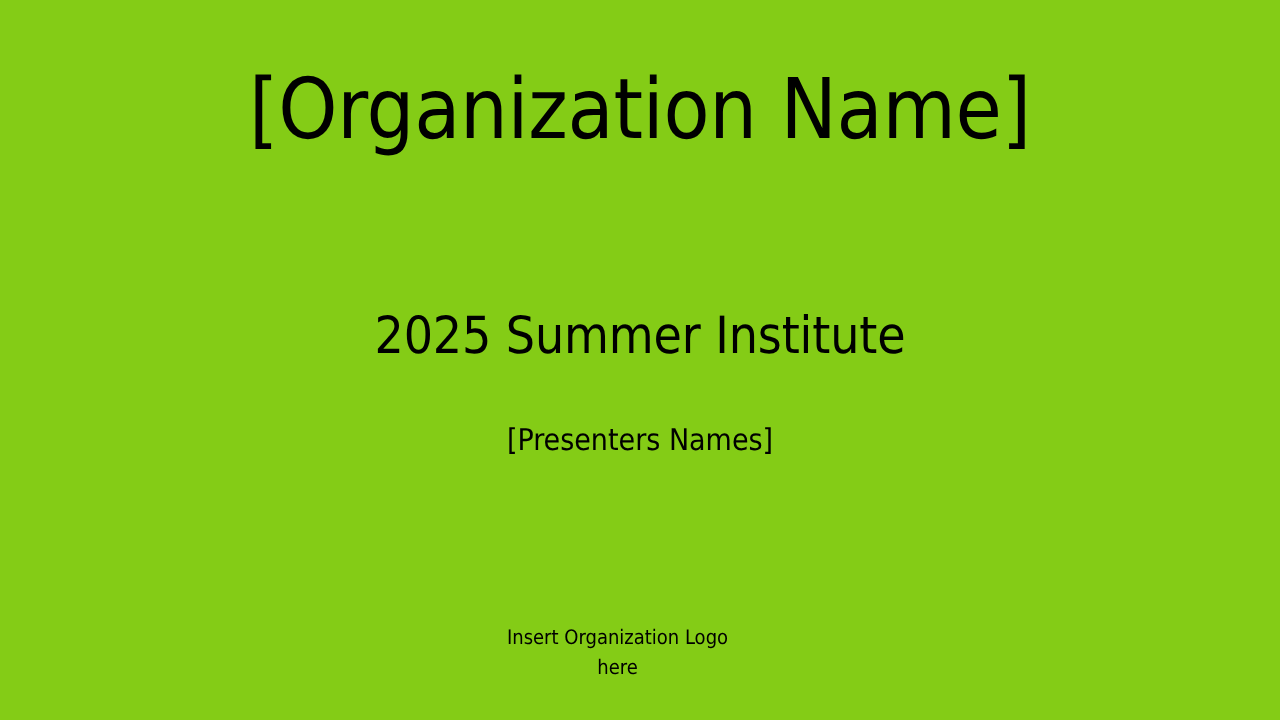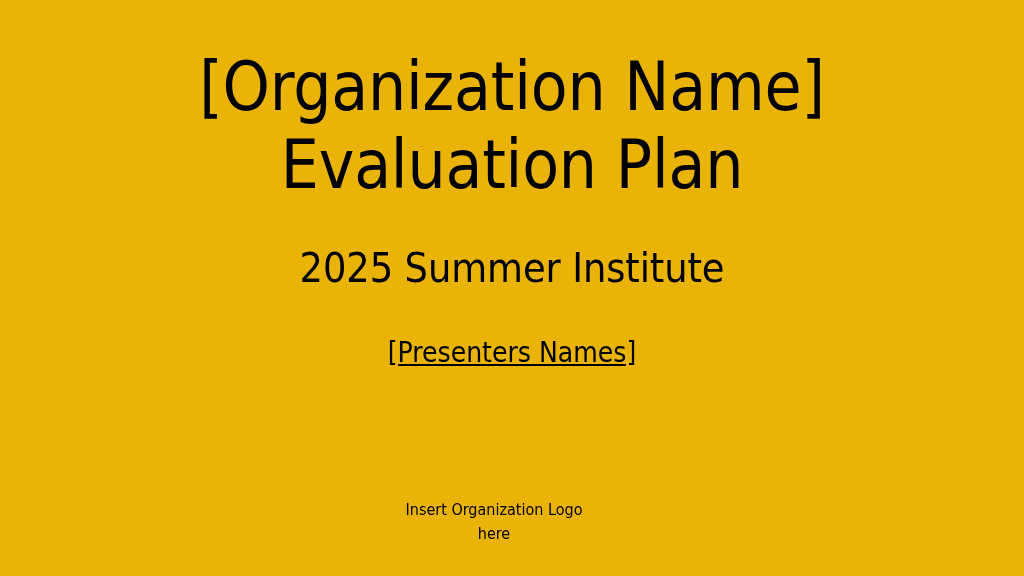--- a/index.html
+++ b/index.html
@@ -14,21 +14,21 @@
     overflow: hidden;
     font-family: "DejaVu Sans Condensed", "Liberation Sans Narrow", "Liberation Sans", sans-serif;
     color: #000000;
     -webkit-font-smoothing: antialiased;
   }
 
   .slide {
     position: relative;
     width: 1024px;
     height: 576px;
-    background: #eab308;
+    background: #84cc16;
   }
 
   
   .title-block {
     position: absolute;
     left: 0;
     top: 48px;
     width: 1024px;
     text-align: center;
   }
@@ -63,26 +63,25 @@
   
   .presenter-block {
     position: absolute;
     left: 0;
     top: 332px;
     width: 1024px;
     text-align: center;
   }
   .presenter-line {
     display: block;
-    font-size: 28px;
+    font-size: 24px;
     line-height: 41px;
     font-weight: 400;
     color: #000000;
     white-space: nowrap;
-    text-decoration: underline;
   }
 
   
   .logo-block {
     position: absolute;
     left: 0;
     top: 498px;
     width: 988px;
     text-align: center;
   }
@@ -96,21 +95,20 @@
     text-align: center;
   }
 </style>
 </head>
 <body>
 
 <div class="slide">
 
   <div class="title-block">
     <span class="title-line">[Organization Name]</span>
-    <span class="title-line">Evaluation Plan</span>
   </div>
 
   <div class="subtitle-block">
     <span class="subtitle-line">2025 Summer Institute</span>
   </div>
 
   <div class="presenter-block">
     <span class="presenter-line">[Presenters Names]</span>
   </div>
 

